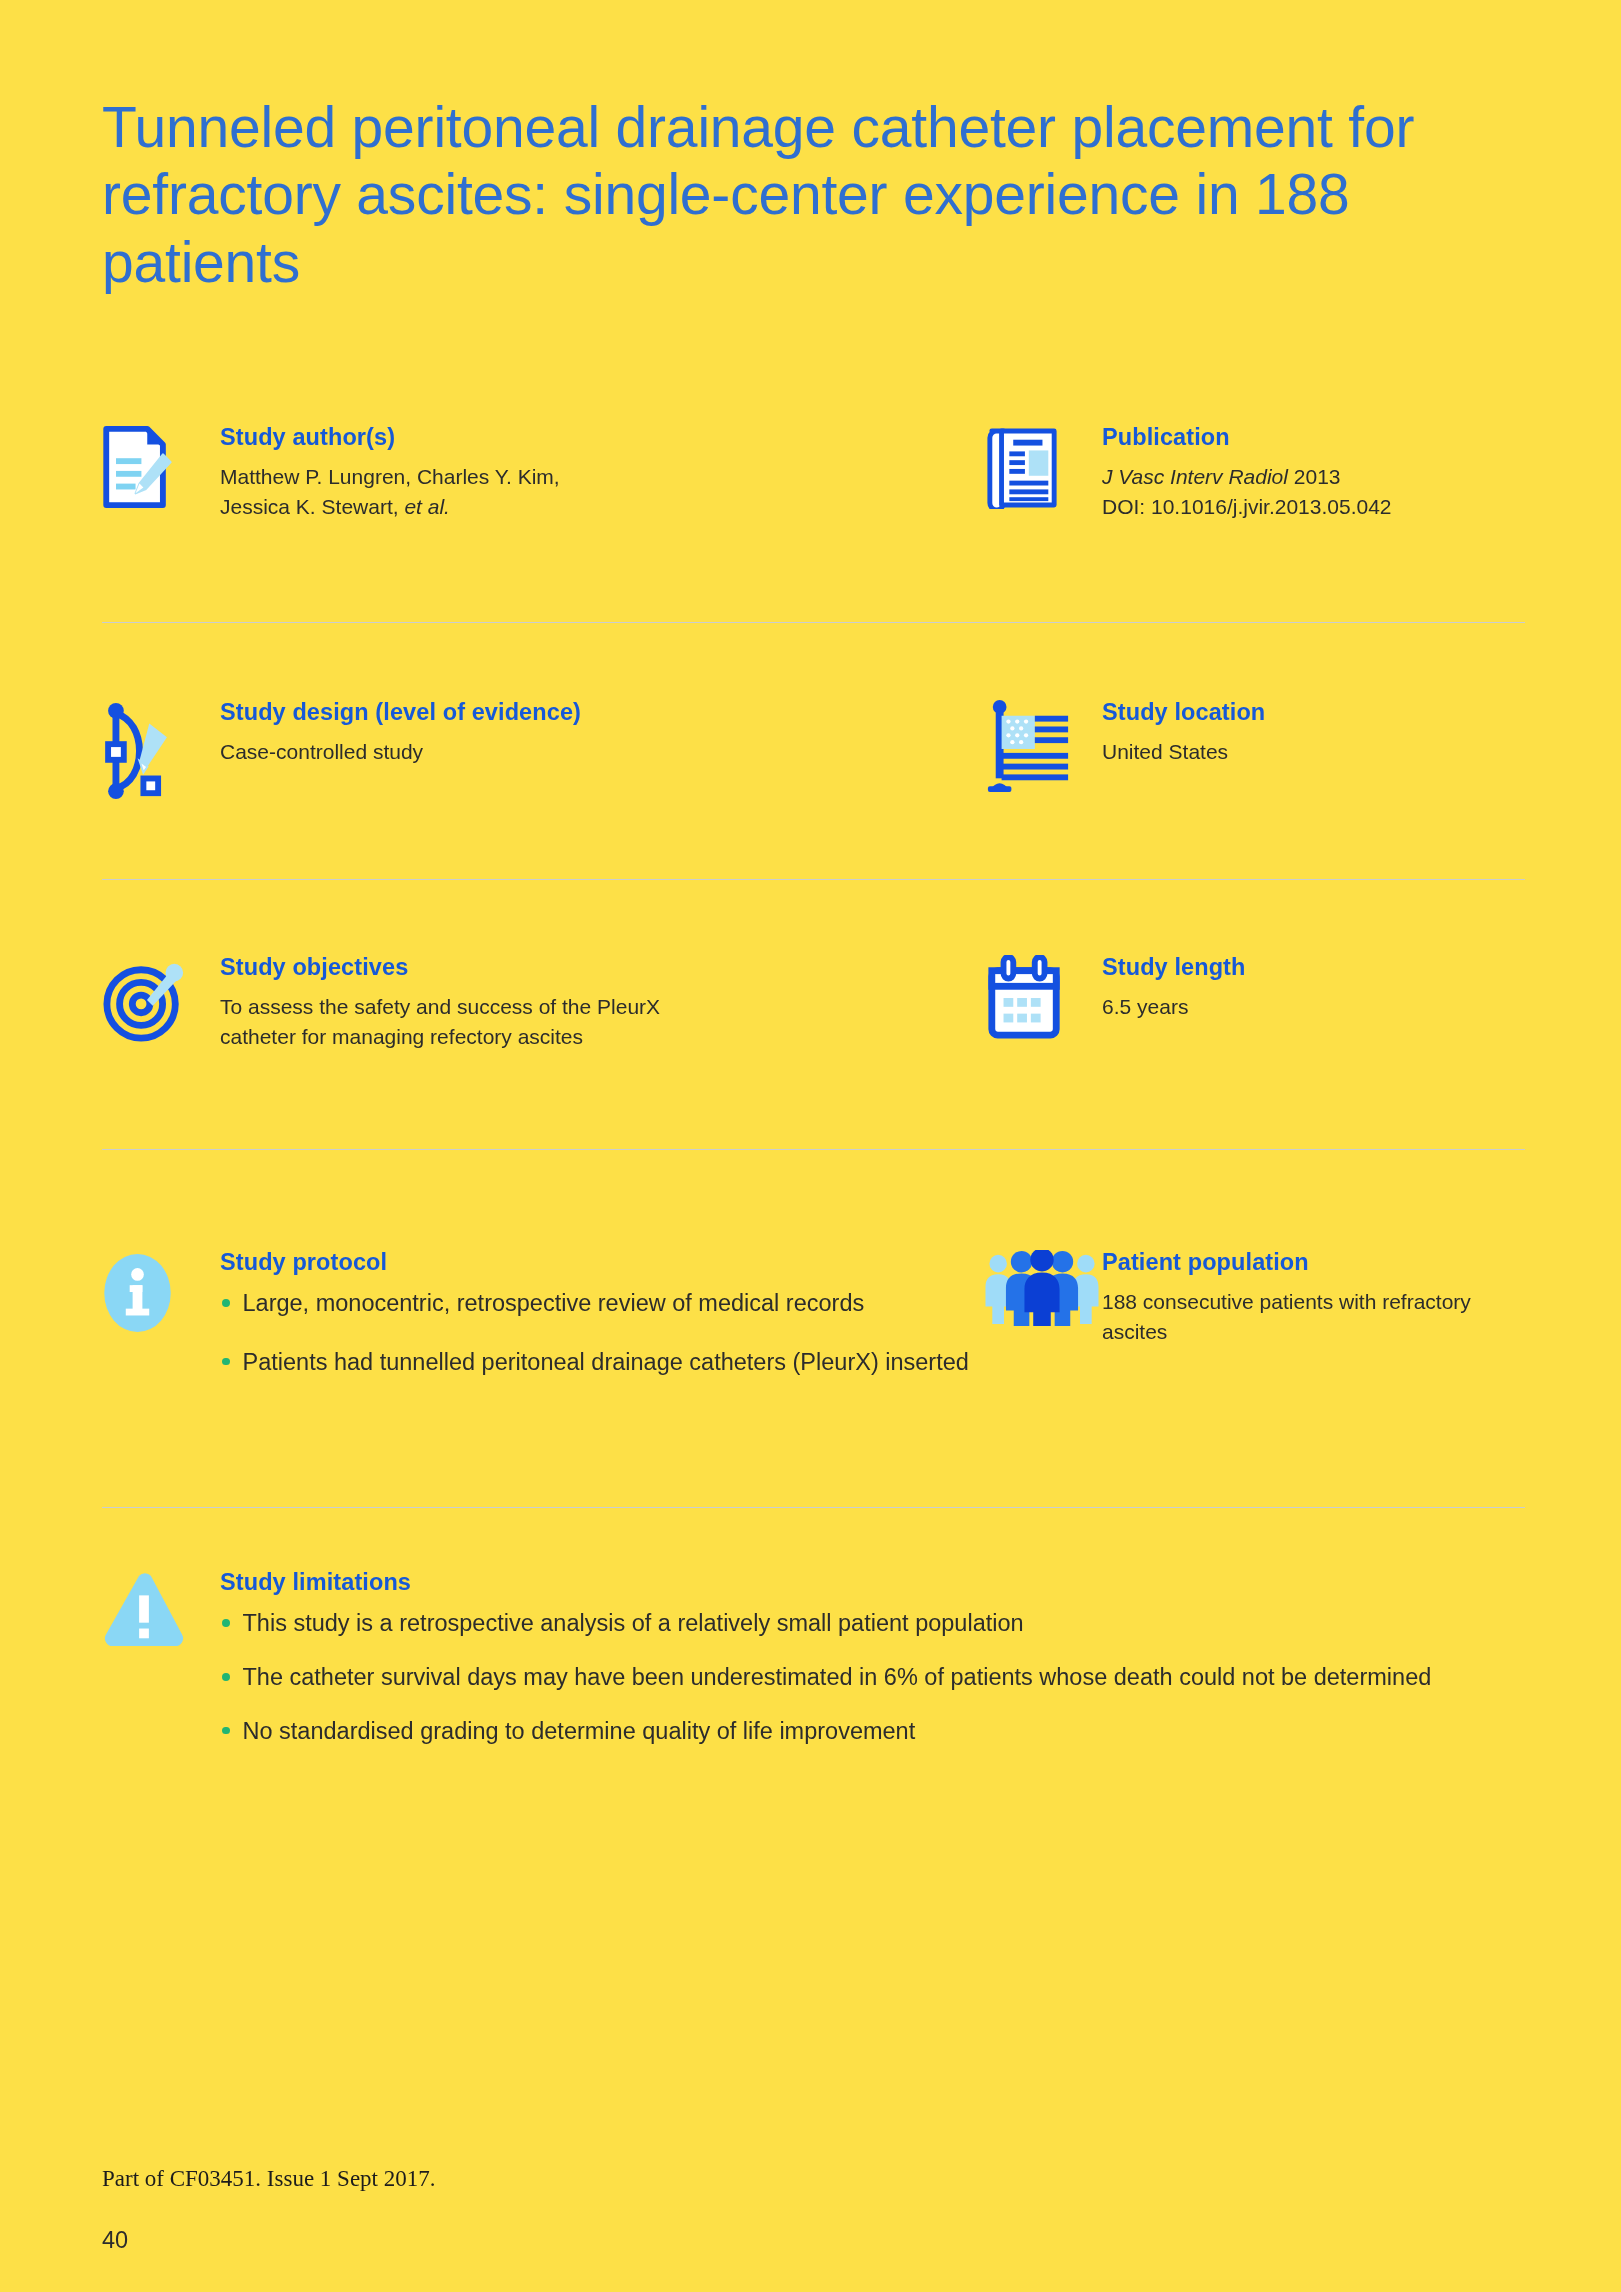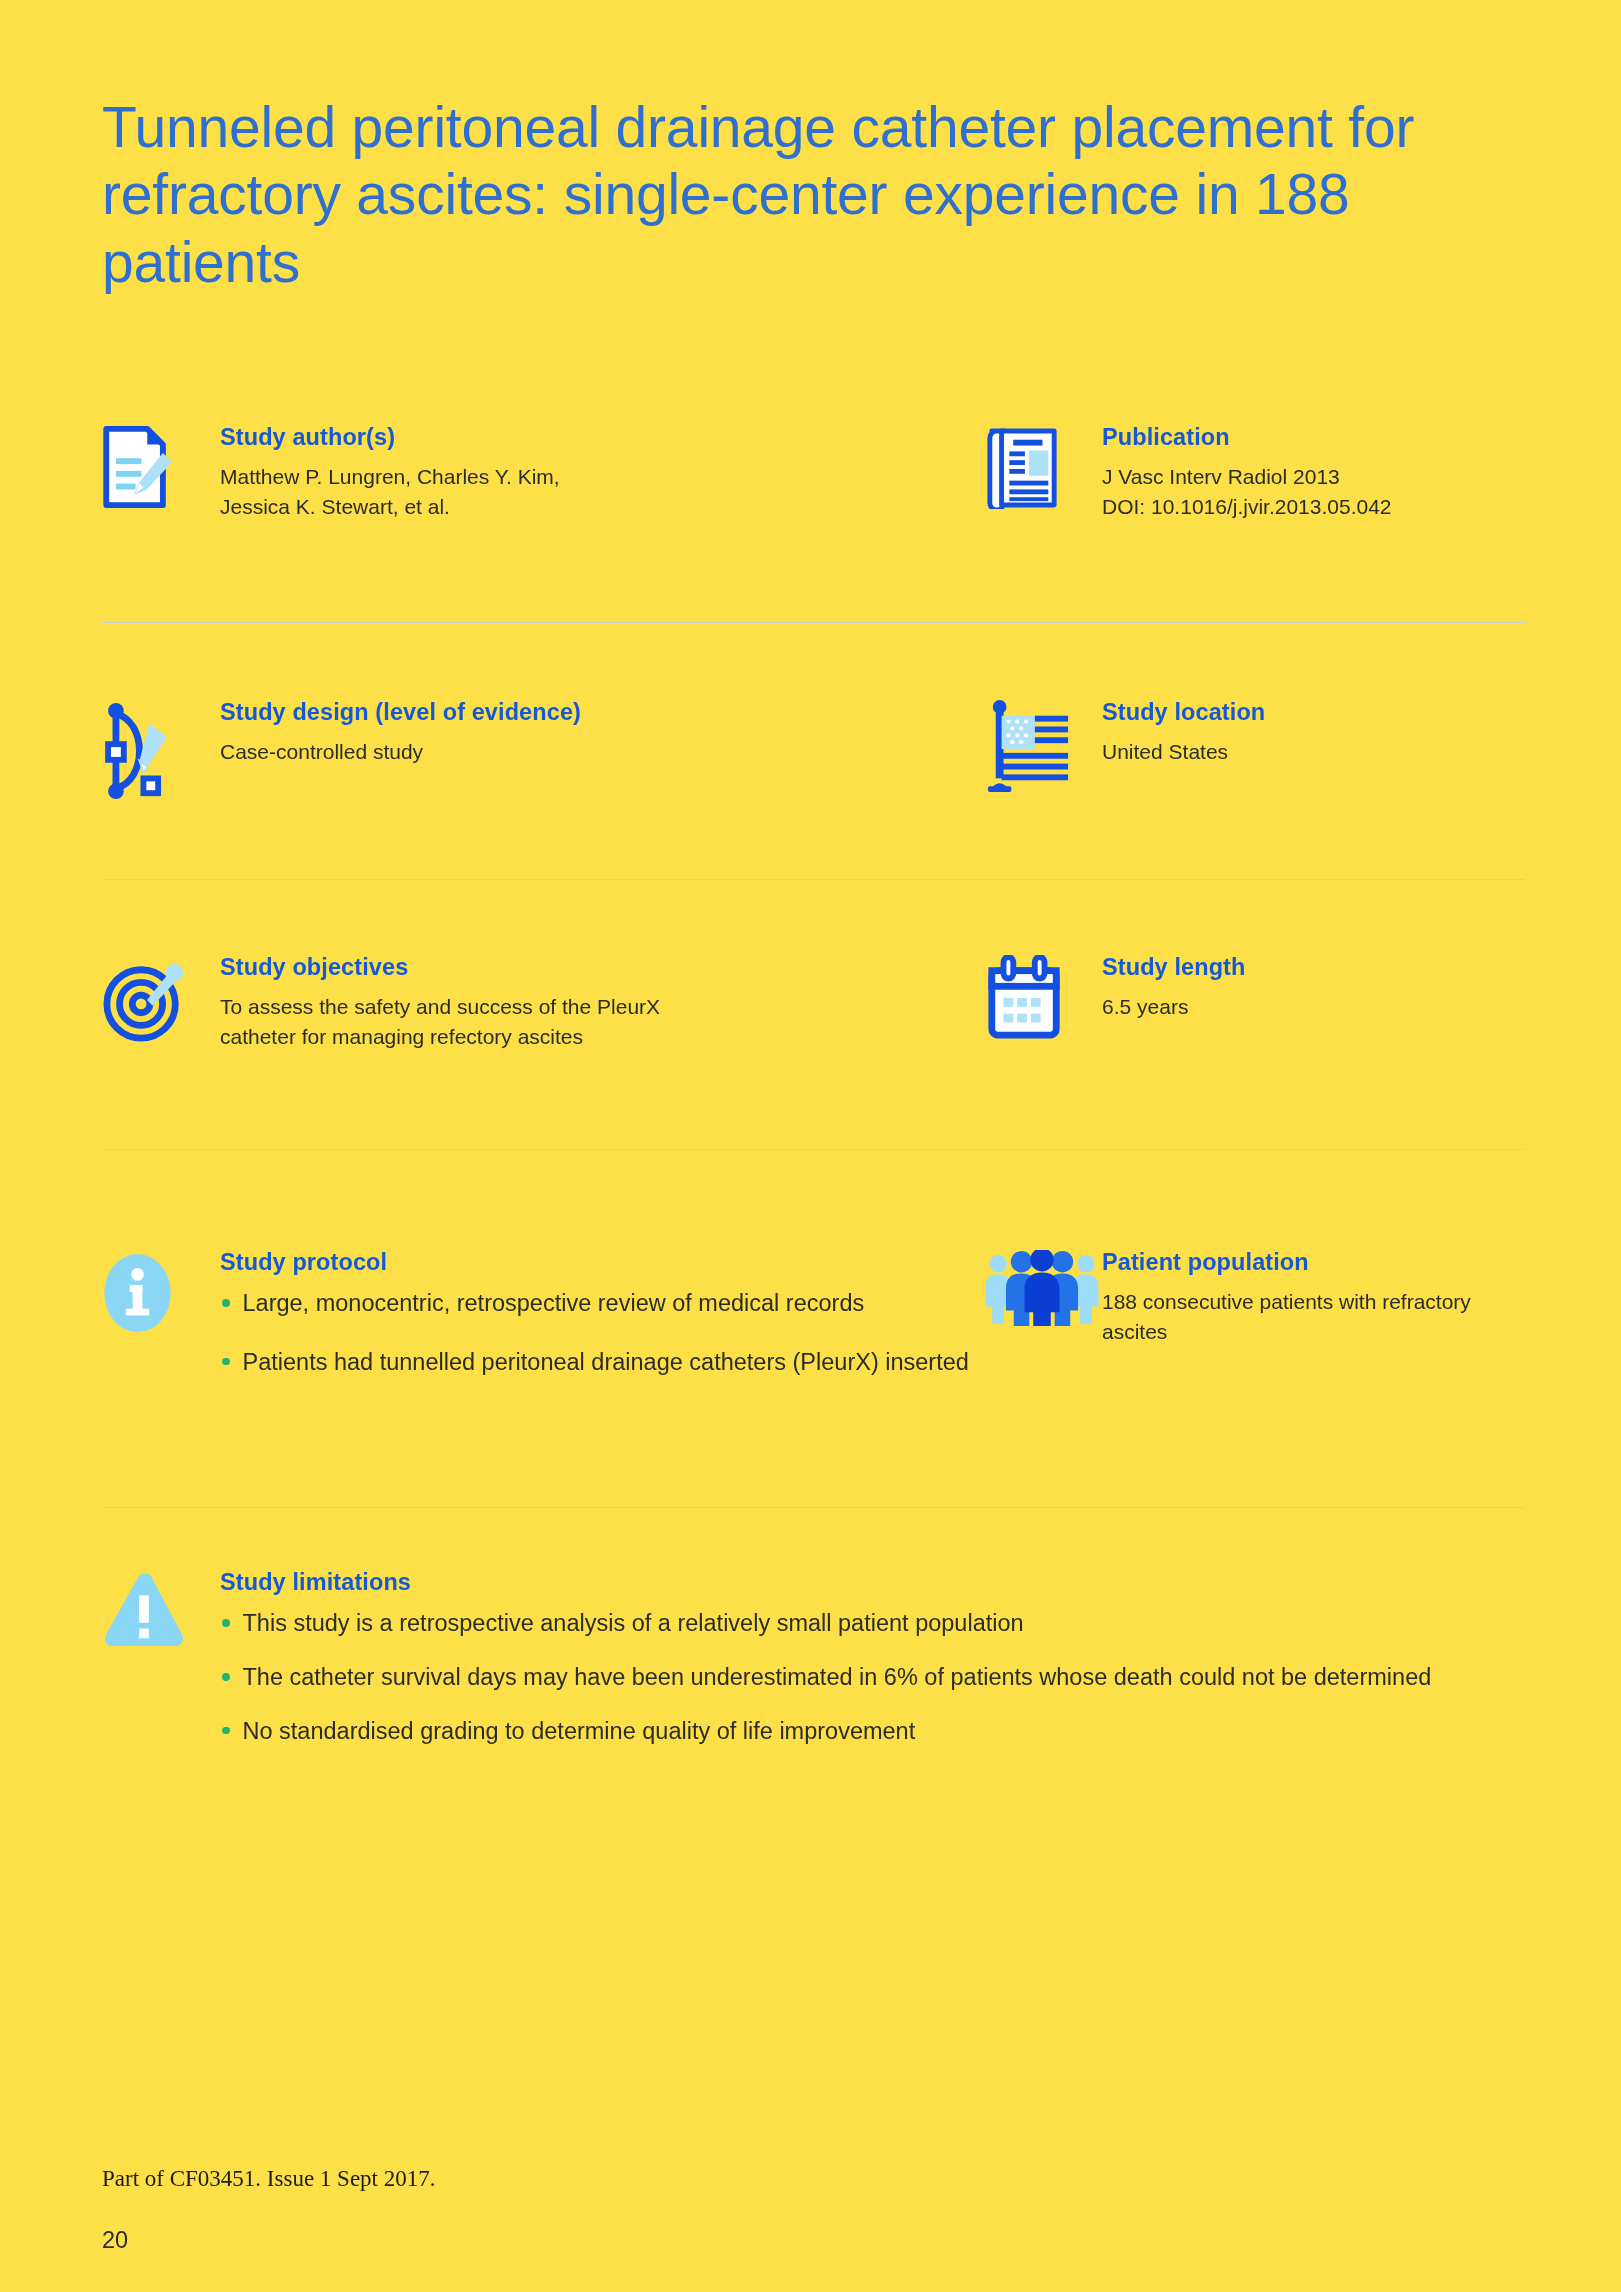--- a/index.html
+++ b/index.html
@@ -67,21 +67,21 @@
     line-height: 1.2;
     margin: 0 0 10.8px 0;
     letter-spacing: 0.1px;
   }
   .sec-body {
     color: #2c2c2c;
     font-size: 21px;
     line-height: 1.42;
     font-weight: 400;
   }
-  .sec-body .ital { }
+  .sec-body .ital { font-style: italic; }
 
   ul.bullets {
     list-style: none;
     margin: 0;
     padding: 0;
   }
   ul.bullets li {
     position: relative;
     padding-left: 22.5px;
     color: #2c2c2c;
@@ -365,16 +365,16 @@
         <ul class="bullets">
           <li>This study is a retrospective analysis of a relatively small patient population</li>
           <li>The catheter survival days may have been underestimated in 6% of patients whose death could not be determined</li>
           <li>No standardised grading to determine quality of life improvement</li>
         </ul>
       </div>
     </div>
   </div>
 
   <div class="footer-note">Part of CF03451. Issue 1 Sept 2017.</div>
-  <div class="page-number">20</div>
+  <div class="page-number">40</div>
 
 </div>
 
 
 </body></html>

